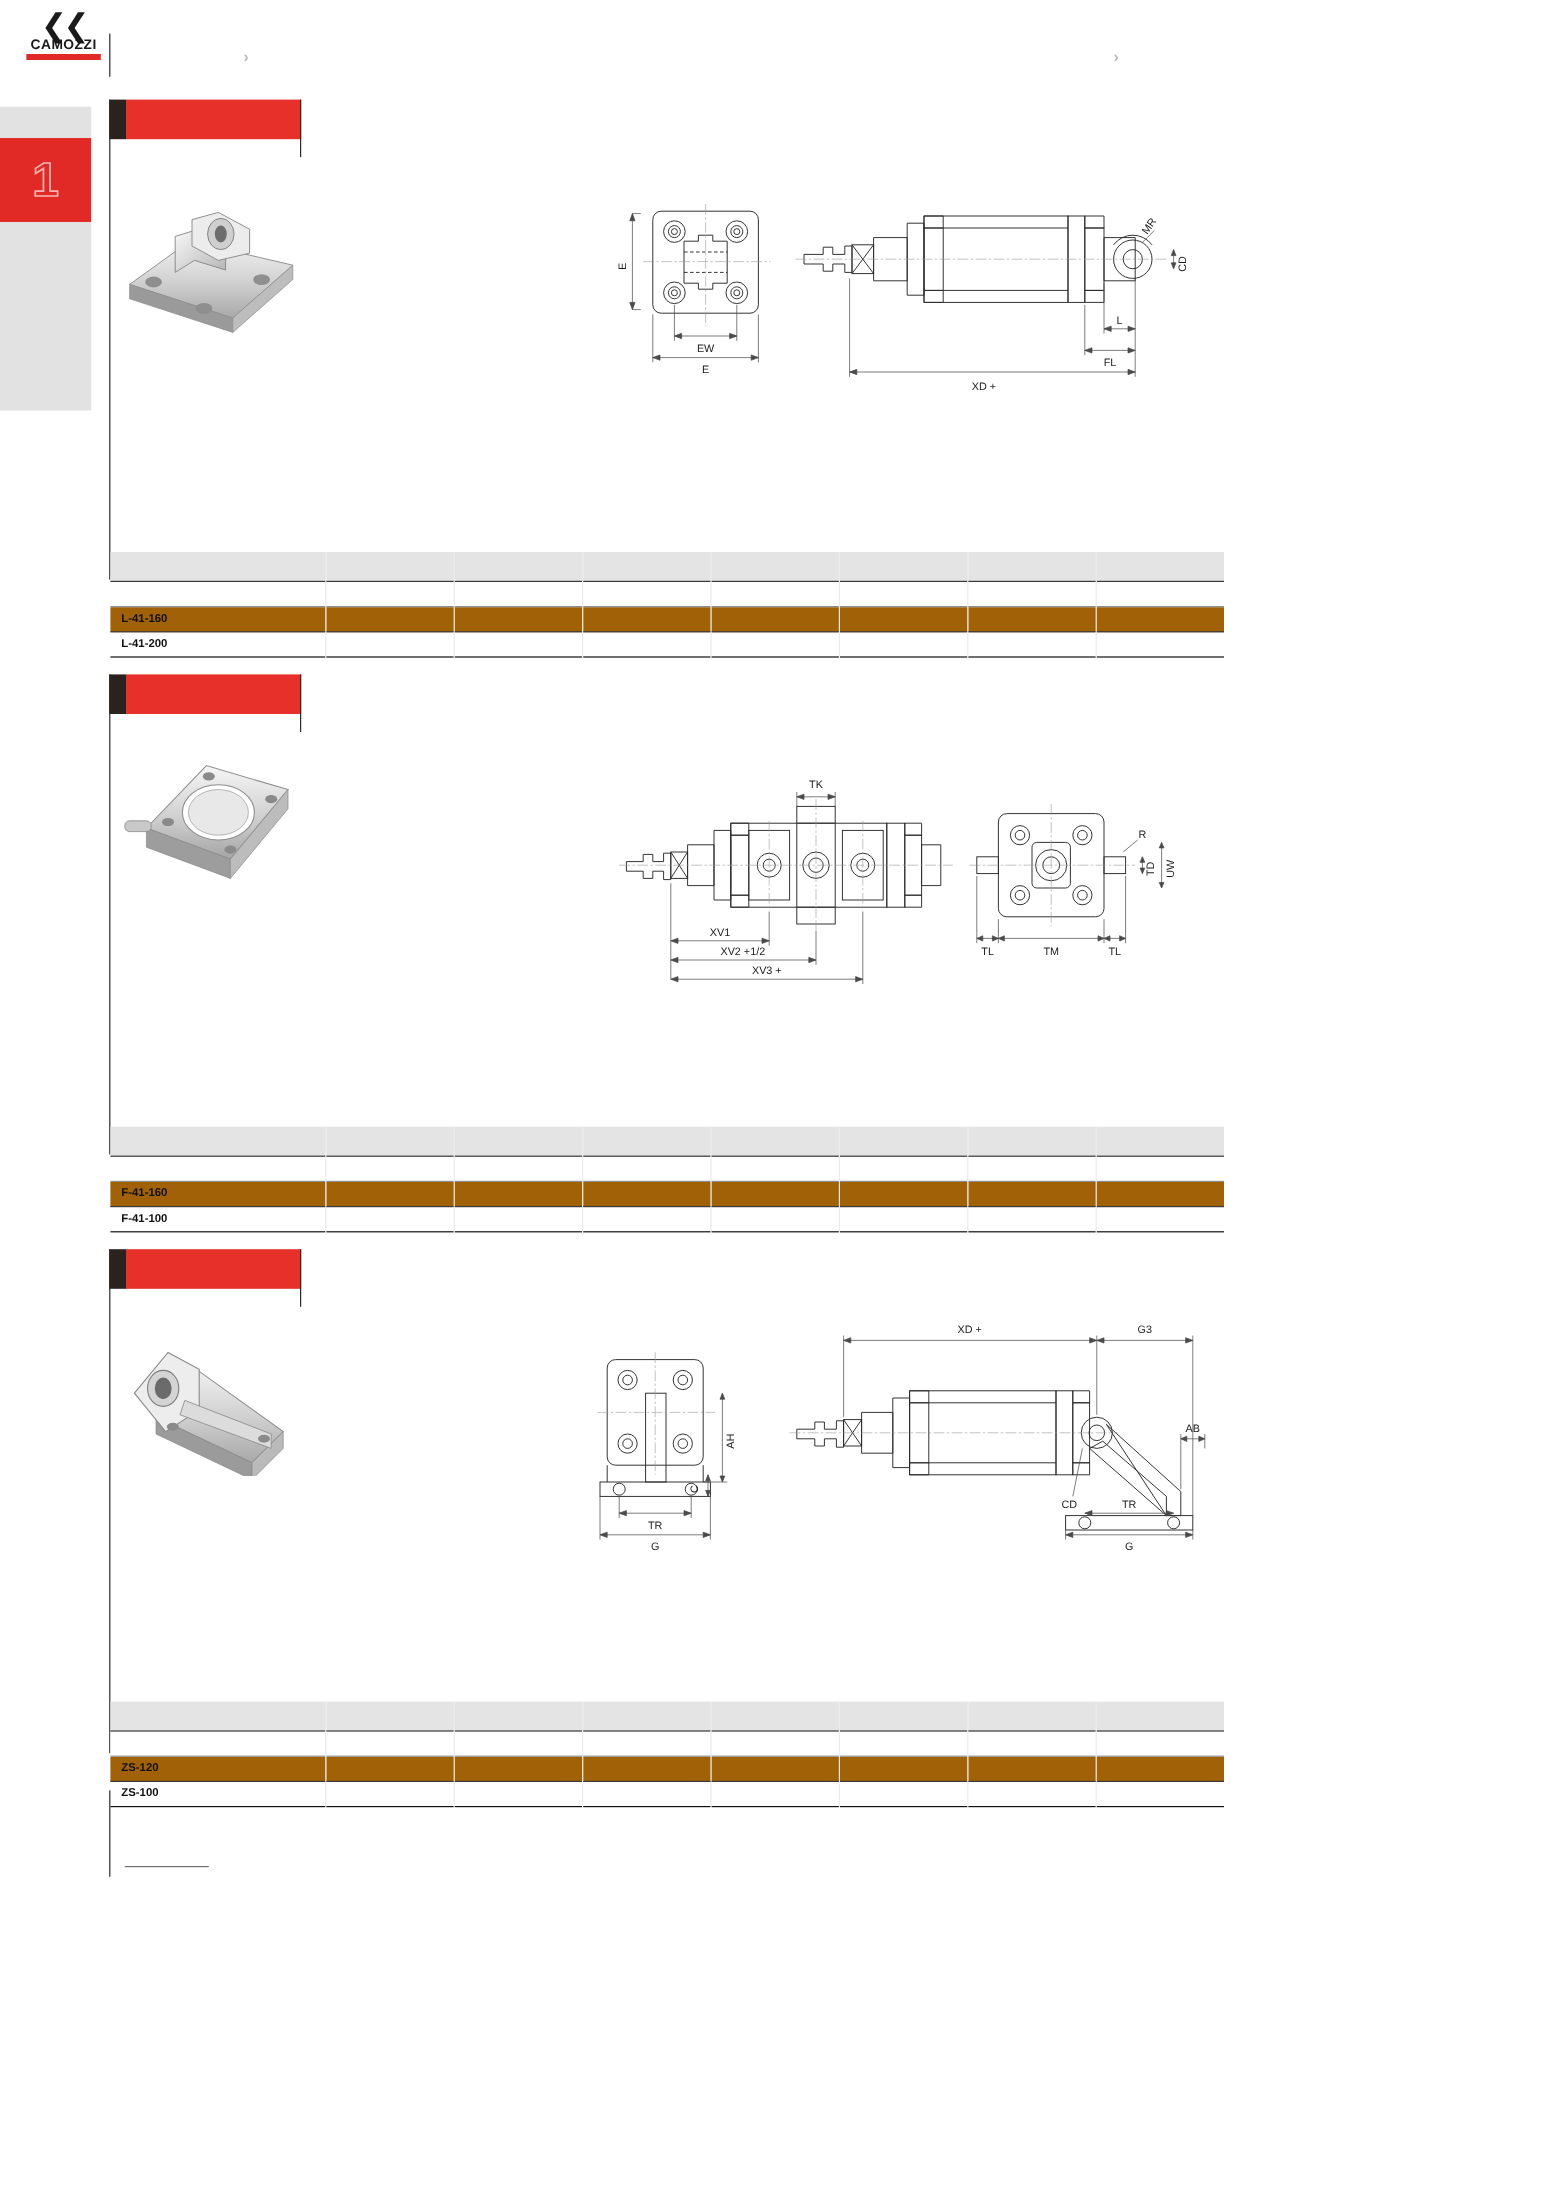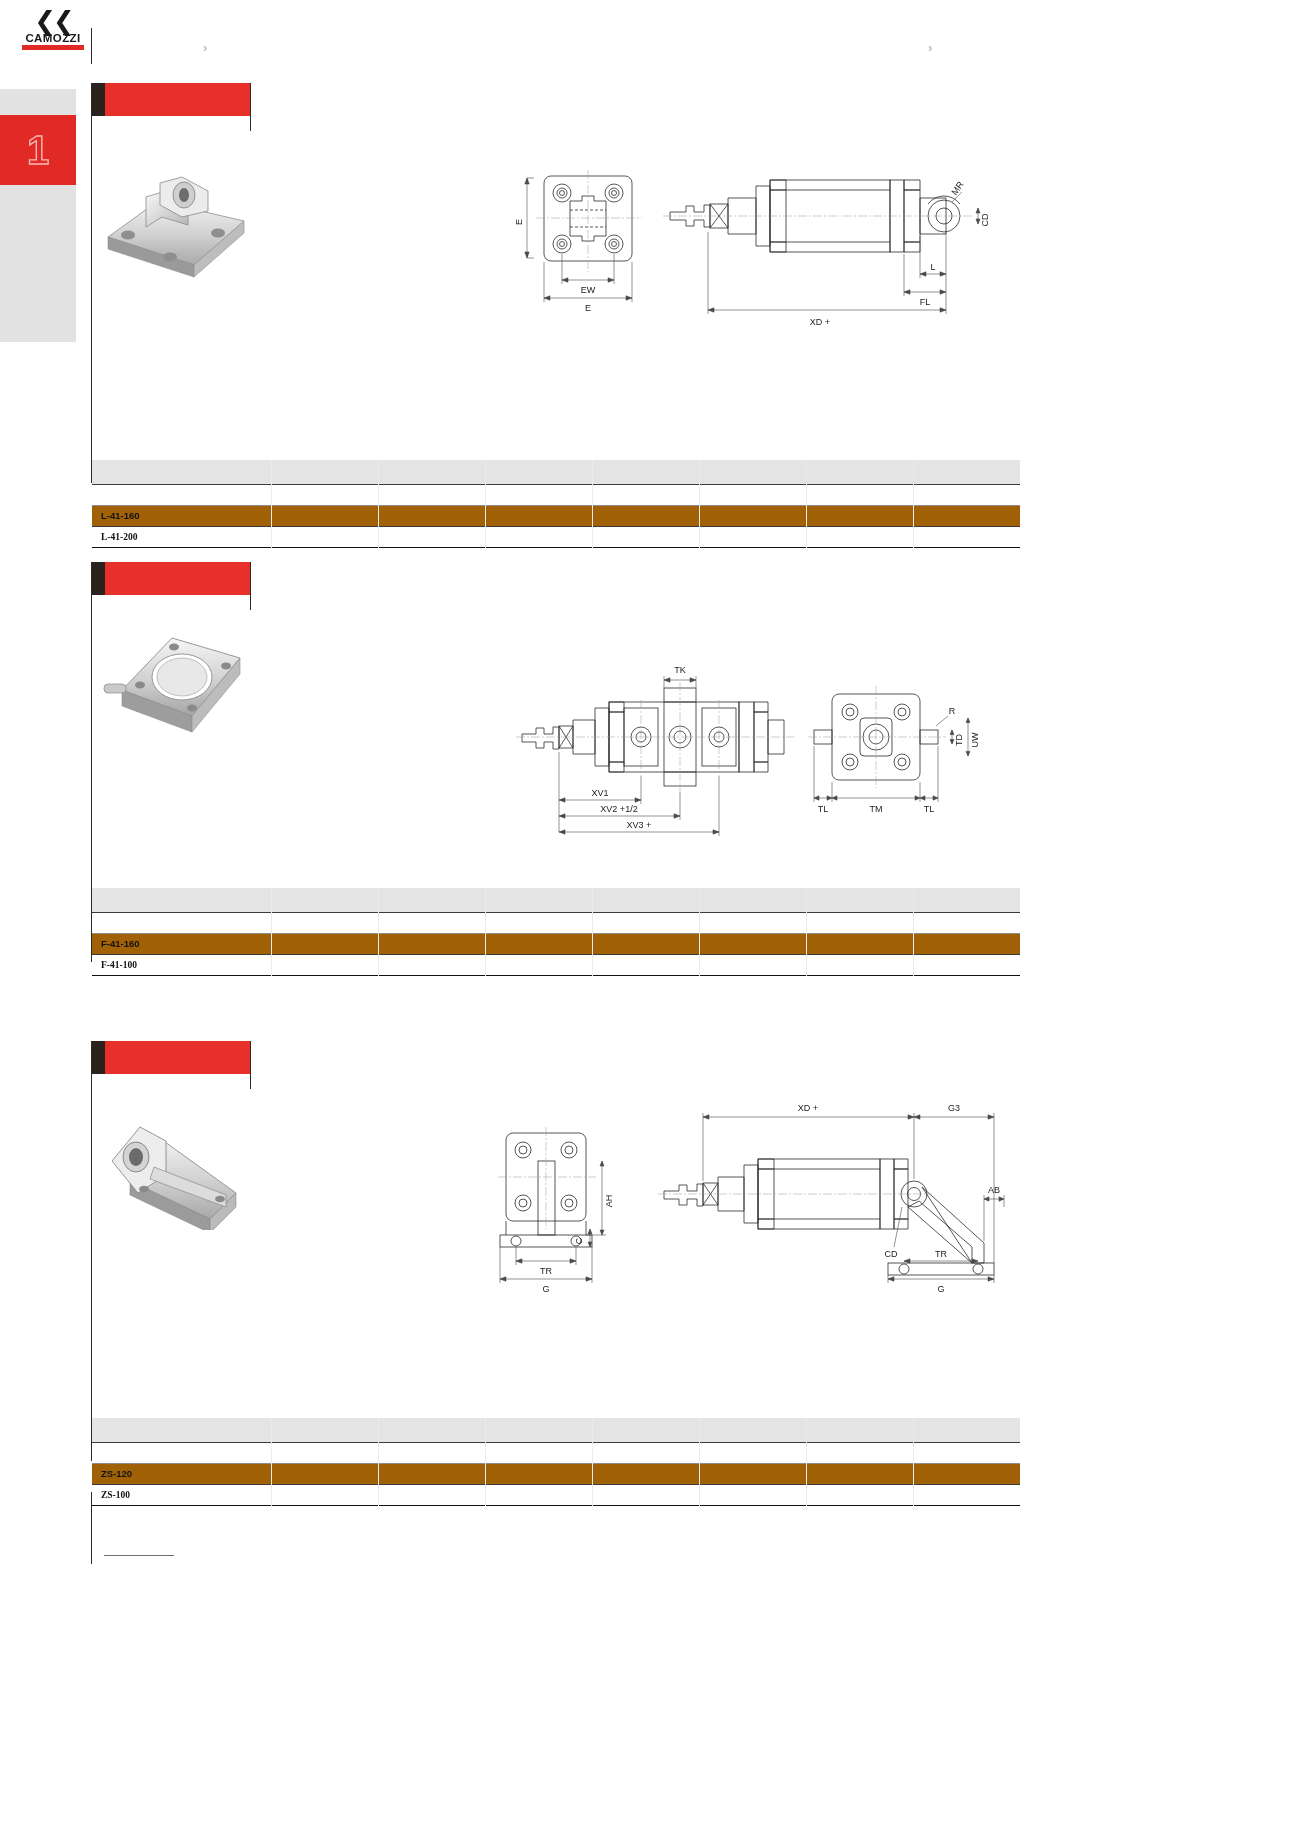--- a/index.html
+++ b/index.html
@@ -53,21 +53,21 @@
   .tbl td,.tbl th{padding:0;margin:0;font-size:9.5px;font-weight:bold;color:#111;
       text-align:left;vertical-align:middle;height:20px;line-height:20px;}
   .hdr-row td{background:#e4e4e4;height:24px;line-height:24px;}
   .sub-row td{background:#ffffff;height:20px;line-height:20px;}
   .r-odd td{background:#a16207;}
   .r-even td{background:#ffffff;}
   .tbl td.c0{padding-left:9px;}
   .tbl td{border-right:1px solid #eceaea;}
   .tbl td:last-child{border-right:none;}
   .line-bot-thick{border-bottom:1.6px solid #3a3a3a;}
-  .line-bot-black{border-bottom:1.8px solid #111;font-family:Liberation Serif, serif;}
+  .line-bot-black{border-bottom:1.8px solid #111;}
   .line-bot-gray{border-bottom:1.4px solid #8d8d8d;}
 
   
   #footer-rule{position:absolute;left:91px;top:1492px;width:1px;height:72px;background:#2b2b2b;}
   #footer-line{position:absolute;left:104px;top:1555px;width:70px;height:1px;background:#6f6f6f;}
   #pg{position:absolute;left:104px;top:1559px;font-size:9px;color:#333;font-weight:bold;}
 
   .lbl{font-family:"Liberation Sans",sans-serif;font-size:9px;fill:#1b1b1b;}
 </style>
 </head>
@@ -307,21 +307,21 @@
       <ellipse cx="82" cy="57" rx="30" ry="23" fill="#ffffff" stroke="#8d8d8d" stroke-width=".9"></ellipse>
       <ellipse cx="82" cy="57" rx="25" ry="19" fill="#e8e8e8" stroke="#9c9c9c" stroke-width=".6"></ellipse>
       <ellipse cx="40" cy="65" rx="5" ry="3.4" fill="#8a8a8a"></ellipse>
       <ellipse cx="74" cy="27" rx="5" ry="3.4" fill="#8a8a8a"></ellipse>
       <ellipse cx="126" cy="46" rx="5" ry="3.4" fill="#8a8a8a"></ellipse>
       <ellipse cx="92" cy="88" rx="5" ry="3.4" fill="#8a8a8a"></ellipse>
       <rect x="4" y="64" width="22" height="9" rx="4" fill="#c9c9c9" stroke="#8a8a8a" stroke-width=".7"></rect>
     </svg>
   </div>
 
-  <div class="draw" style="left:512px;top:656px;">
+  <div class="draw" style="left:512px;top:640px;">
     <svg width="500" height="195" viewBox="0 0 500 195">
       <g stroke="#2b2b2b" fill="none" stroke-width=".8">
         <path d="M10,78 h14 v-6 h8 v6 h9 v-7 h6 v22 h-6 v-7 h-9 v6 h-8 v-6 h-14 z"></path>
         <rect x="47" y="70" width="14" height="22"></rect>
         <line x1="47" y1="70" x2="61" y2="92"></line>
           <line x1="61" y1="70" x2="47" y2="92"></line>
         <path d="M61,64 h22 v34 h-22 z"></path>
         <path d="M83,52 h14 v58 h-14 z"></path>
         <path d="M97,46 h15 v10 h-15 z"></path>
           <path d="M97,106 h15 v10 h-15 z"></path>
@@ -431,21 +431,21 @@
           <line x1="320" y1="126" x2="320" y2="146"></line>
         <line x1="408" y1="126" x2="408" y2="146"></line>
           <line x1="426" y1="90" x2="426" y2="146"></line>
       </g>
       <text class="lbl" x="311" y="156" text-anchor="middle">TL</text>
       <text class="lbl" x="364" y="156" text-anchor="middle">TM</text>
       <text class="lbl" x="417" y="156" text-anchor="middle">TL</text>
     </svg>
   </div>
 
-  <table class="tbl" style="left:92px;top:888px;width:912px;">
+  <table class="tbl" style="left:92px;top:939px;width:912px;">
     <tbody>
       <tr class="hdr-row line-bot-thick">
         <td class="c0" style="width:170px;"></td>
         <td style="width:106px;"></td>
         <td style="width:106px;"></td>
         <td style="width:106px;"></td>
         <td style="width:106px;"></td>
         <td style="width:106px;"></td>
         <td style="width:106px;"></td>
         <td style="width:106px;"></td>

